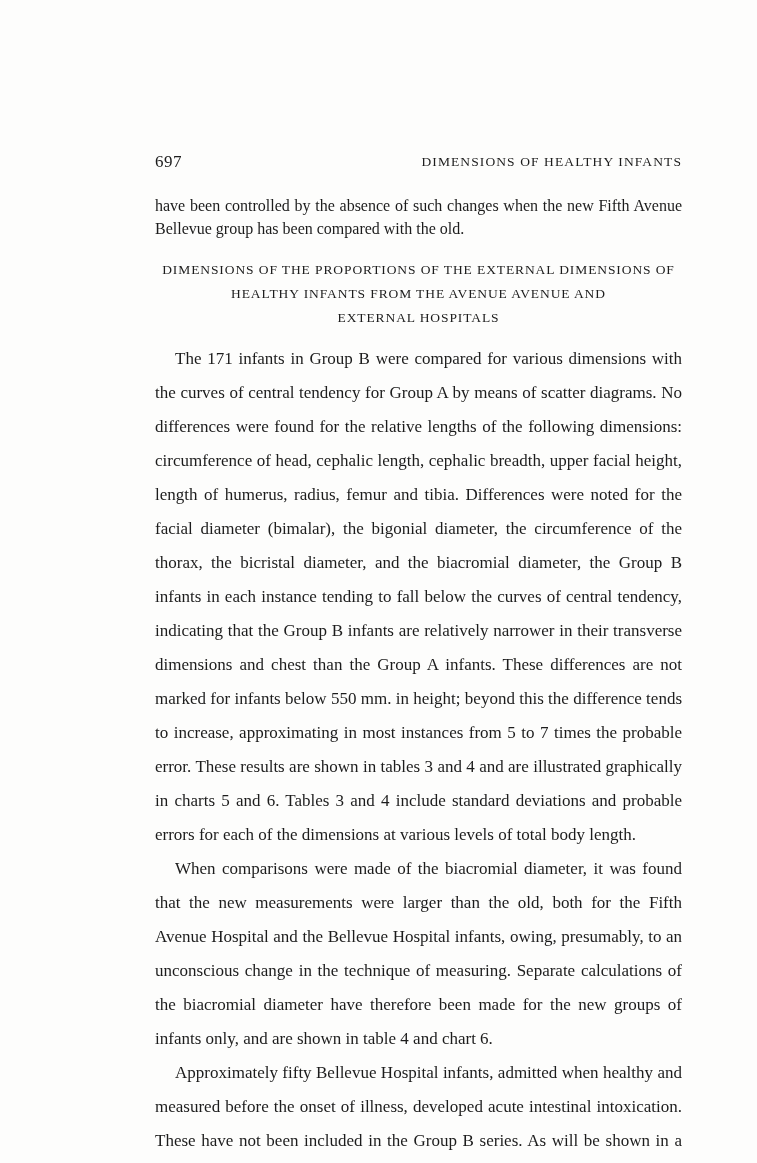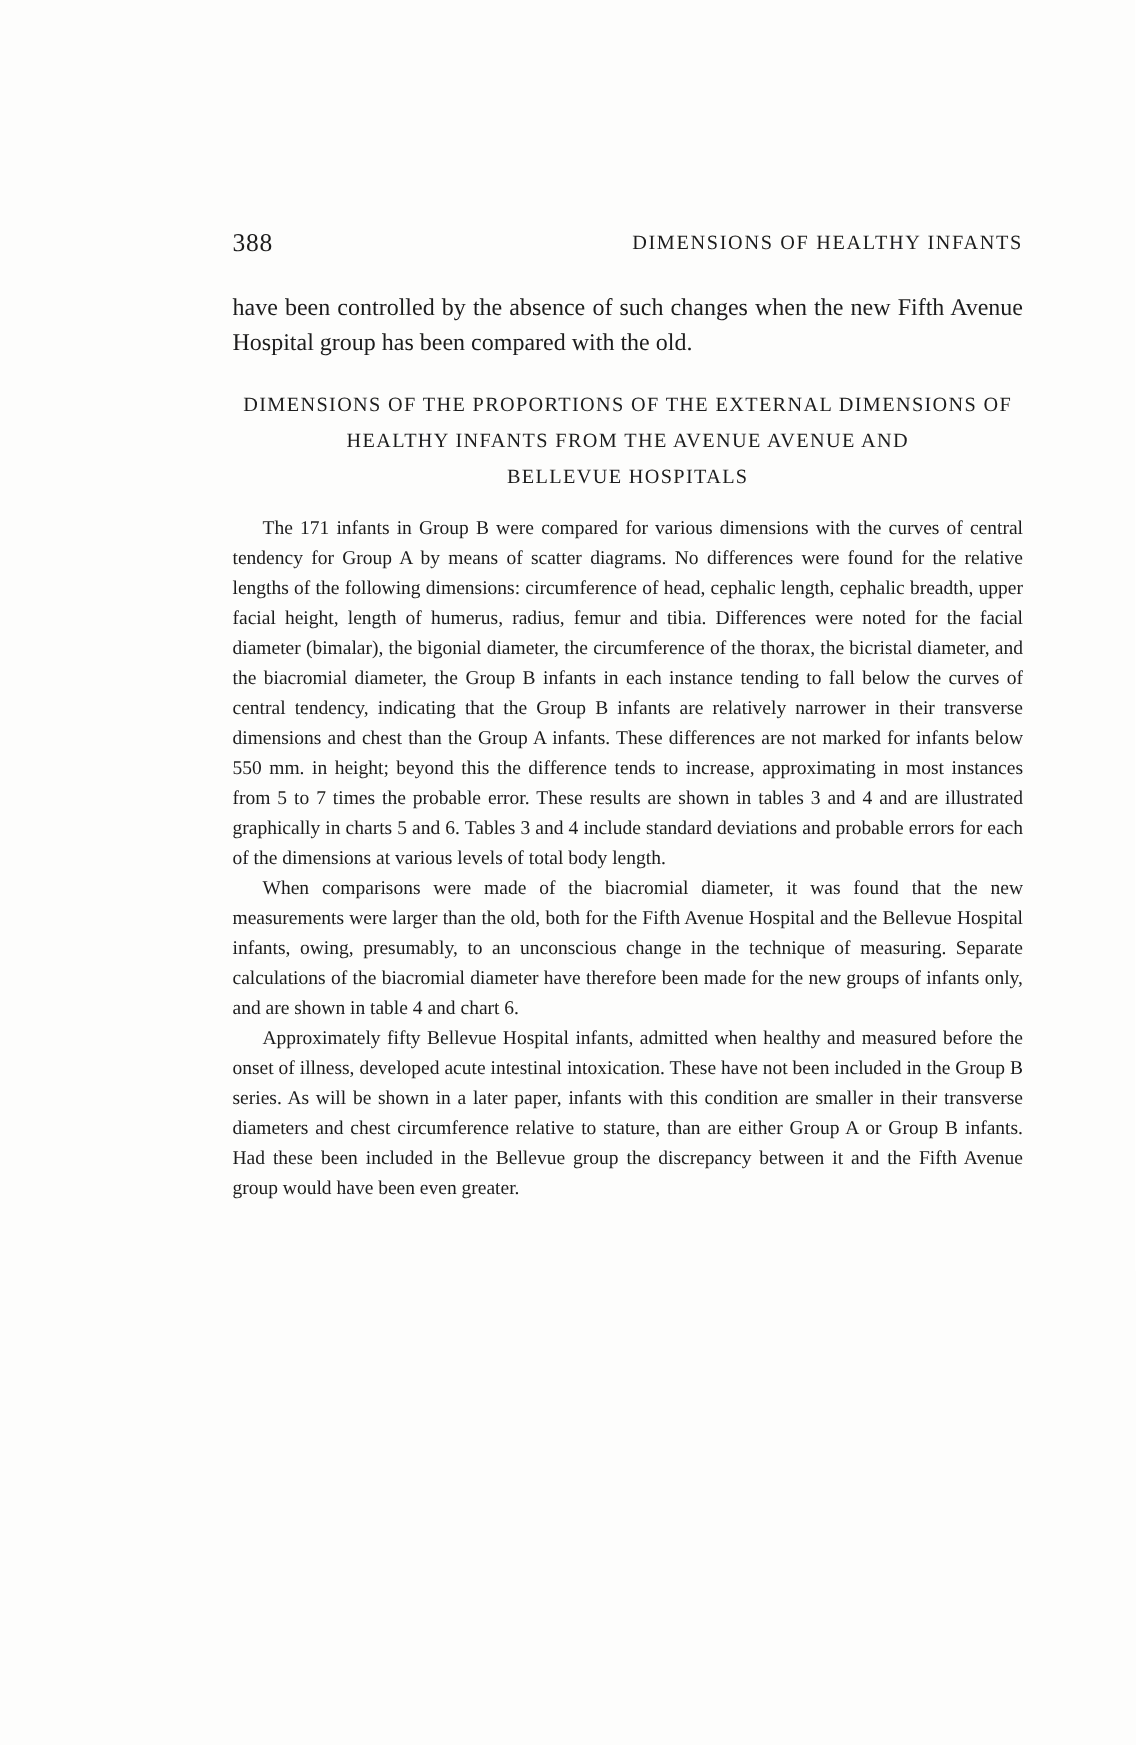--- a/index.html
+++ b/index.html
@@ -39,22 +39,22 @@
     left: 0;
     right: 0;
     top: 2px;
     text-align: right;
     font-size: 13.5px;
     letter-spacing: 1.1px;
     font-weight: 400;
   }
   p.body-par {
     margin: 0;
-    font-size: 13px;
-    line-height: 20px;
+    font-size: 17px;
+    line-height: 34px;
     text-align: justify;
     text-indent: 20px;
   }
   p.no-indent {
     text-indent: 0;
   }
   p.continuation {
     font-size: 16px;
     line-height: 23px;
     margin-bottom: 14px;
@@ -71,30 +71,30 @@
     white-space: nowrap;
   }
 </style>
 </head>
 <body>
 
 <div class="page">
   <div class="text-column">
 
     <div class="running-head">
-      <span class="page-number">388</span>
+      <span class="page-number">697</span>
       <span class="running-title">DIMENSIONS OF HEALTHY INFANTS</span>
     </div>
 
-    <p class="body-par no-indent continuation">have been controlled by the absence of such changes when the new Fifth Avenue Hospital group has been compared with the old.</p>
+    <p class="body-par no-indent continuation">have been controlled by the absence of such changes when the new Fifth Avenue Bellevue group has been compared with the old.</p>
 
     <div class="section-heading">
       <div class="h-line">DIMENSIONS OF THE PROPORTIONS OF THE EXTERNAL DIMENSIONS OF</div>
       <div class="h-line">HEALTHY INFANTS FROM THE AVENUE AVENUE AND</div>
-      <div class="h-line">BELLEVUE HOSPITALS</div>
+      <div class="h-line">EXTERNAL HOSPITALS</div>
     </div>
 
     <p class="body-par">The 171 infants in Group B were compared for various dimensions with the curves of central tendency for Group A by means of scatter diagrams.  No differences were found for the relative lengths of the following dimensions: circumference of head, cephalic length, cephalic breadth, upper facial height, length of humerus, radius, femur and tibia. Differences were noted for the facial diameter (bimalar), the bigonial diameter, the circumference of the thorax, the bicristal diameter, and the biacromial diameter, the Group B infants in each instance tending to fall below the curves of central tendency, indicating that the Group B infants are relatively narrower in their transverse dimensions and chest than the Group A infants.  These differences are not marked for infants below 550 mm. in height; beyond this the difference tends to increase, approximating in most instances from 5 to 7 times the probable error.  These results are shown in tables 3 and 4 and are illustrated graphically in charts 5 and 6.  Tables 3 and 4 include standard deviations and probable errors for each of the dimensions at various levels of total body length.</p>
 
     <p class="body-par">When comparisons were made of the biacromial diameter, it was found that the new measurements were larger than the old, both for the Fifth Avenue Hospital and the Bellevue Hospital infants, owing, presumably, to an unconscious change in the technique of measuring. Separate calculations of the biacromial diameter have therefore been made for the new groups of infants only, and are shown in table 4 and chart 6.</p>
 
     <p class="body-par">Approximately fifty Bellevue Hospital infants, admitted when healthy and measured before the onset of illness, developed acute intestinal intoxication.  These have not been included in the Group B series.  As will be shown in a later paper, infants with this condition are smaller in their transverse diameters and chest circumference relative to stature, than are either Group A or Group B infants.  Had these been included in the Bellevue group the discrepancy between it and the Fifth Avenue group would have been even greater.</p>
 
   </div>
 </div>

